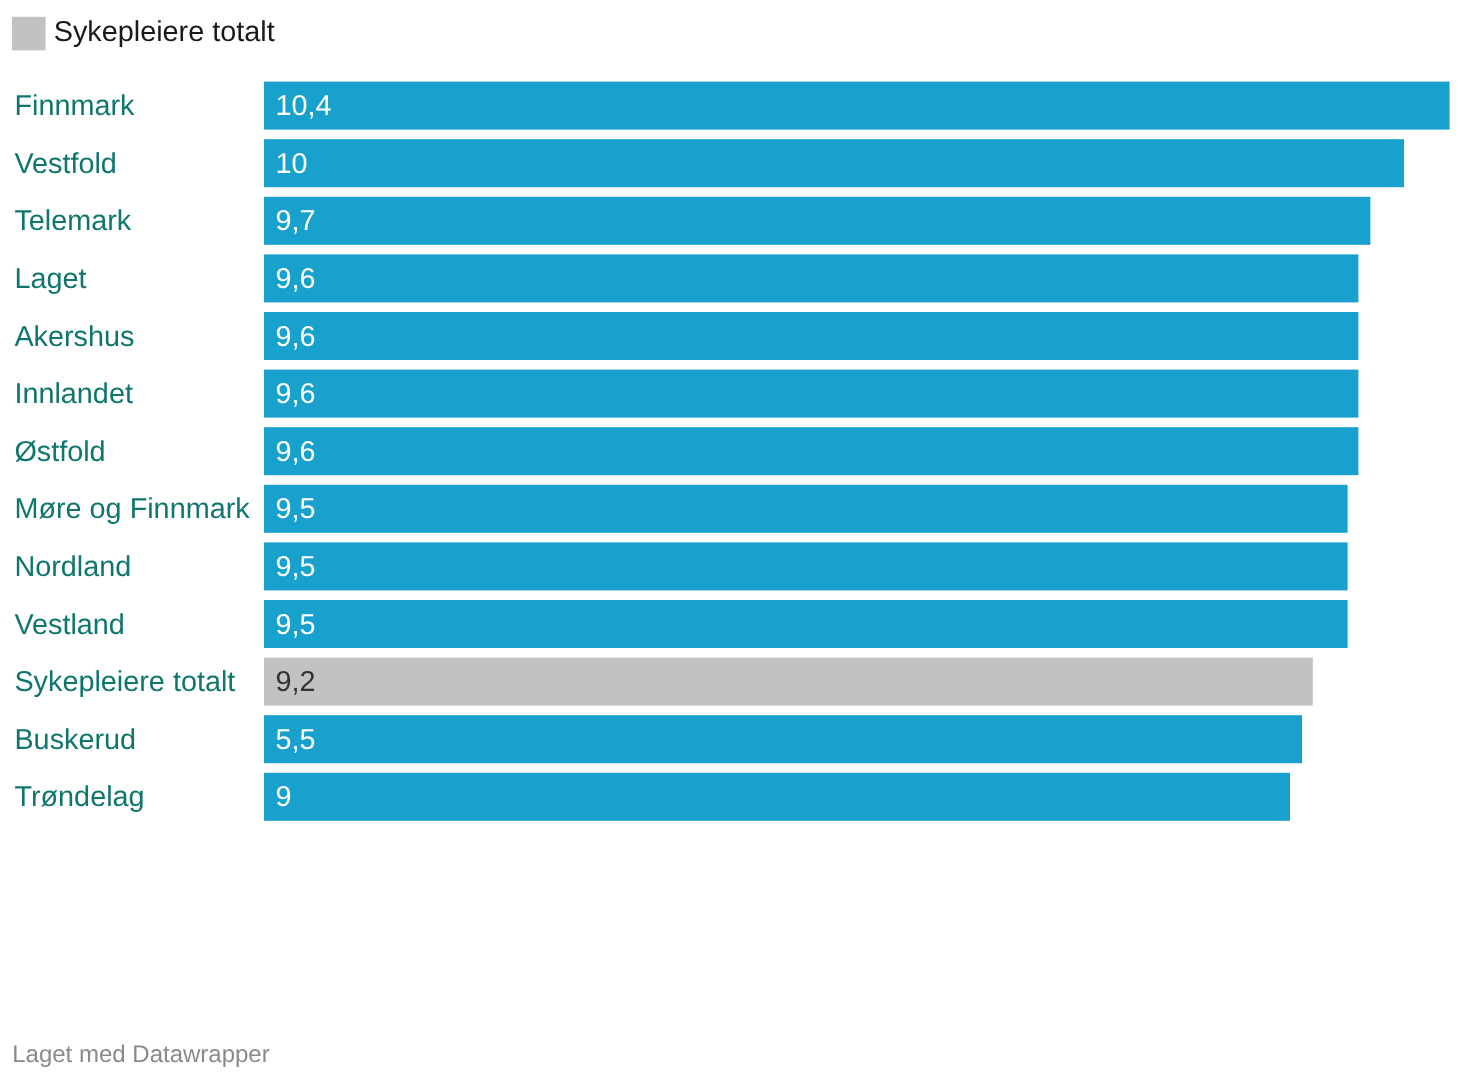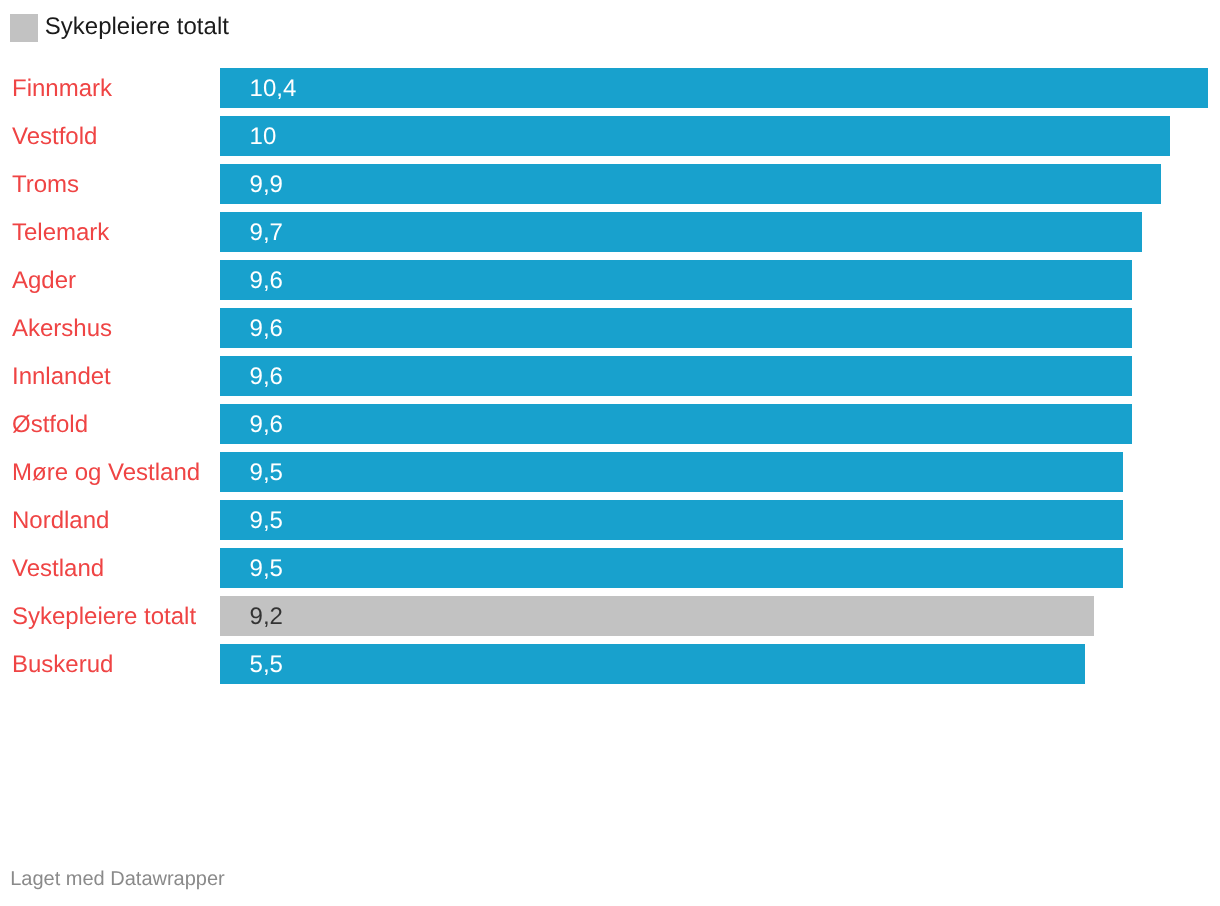--- a/index.html
+++ b/index.html
@@ -17,25 +17,25 @@
   
   .legend{position:absolute;left:10px;top:14px;display:flex;align-items:flex-start;}
   .legend-swatch{width:27.6px;height:27.6px;background:#c2c2c2;flex:none;}
   .legend-label{margin-left:7.2px;font-size:24px;color:#1a1a1a;line-height:25px;
     position:relative;top:-0.5px;white-space:nowrap;}
 
   
   .rows{position:absolute;left:0;top:68px;width:1220px;}
   .row{position:relative;height:40px;margin-bottom:8px;}
   .row-label{position:absolute;left:12px;top:0;height:40px;line-height:42px;
-    font-size:24px;color:#ef4444;white-space:nowrap;}
+    font-size:24px;color:#0f766e;white-space:nowrap;}
   .bar{position:absolute;left:220px;top:0;height:40px;background:#18a1cd;}
   .bar.highlight{background:#c2c2c2;}
   .bar-value{position:absolute;left:229.6px;top:0;height:40px;line-height:42px;
-    font-size:24px;color:#ffffff;white-space:nowrap;margin-left:20px;}
+    font-size:24px;color:#ffffff;white-space:nowrap;}
   .bar-value.dark{color:#333333;}
 
   .footer{position:absolute;left:10.2px;top:867.9px;font-size:20px;color:#8a8a8a;}
 </style>
 </head>
 <body>
 
 <div class="chart">
 
   <div class="legend">
@@ -48,51 +48,46 @@
         <div class="row-label">Finnmark</div>
         <div class="bar" style="width: 988px;"></div>
         <div class="bar-value">10,4</div>
       </div>
       <div class="row">
         <div class="row-label">Vestfold</div>
         <div class="bar" style="width: 950px;"></div>
         <div class="bar-value">10</div>
       </div>
       <div class="row">
-        <div class="row-label">Troms</div>
-        <div class="bar" style="width: 940.5px;"></div>
-        <div class="bar-value">9,9</div>
-      </div>
-      <div class="row">
         <div class="row-label">Telemark</div>
         <div class="bar" style="width: 921.5px;"></div>
         <div class="bar-value">9,7</div>
       </div>
       <div class="row">
-        <div class="row-label">Agder</div>
+        <div class="row-label">Laget</div>
         <div class="bar" style="width: 912px;"></div>
         <div class="bar-value">9,6</div>
       </div>
       <div class="row">
         <div class="row-label">Akershus</div>
         <div class="bar" style="width: 912px;"></div>
         <div class="bar-value">9,6</div>
       </div>
       <div class="row">
         <div class="row-label">Innlandet</div>
         <div class="bar" style="width: 912px;"></div>
         <div class="bar-value">9,6</div>
       </div>
       <div class="row">
         <div class="row-label">Østfold</div>
         <div class="bar" style="width: 912px;"></div>
         <div class="bar-value">9,6</div>
       </div>
       <div class="row">
-        <div class="row-label">Møre og Vestland</div>
+        <div class="row-label">Møre og Finnmark</div>
         <div class="bar" style="width: 902.5px;"></div>
         <div class="bar-value">9,5</div>
       </div>
       <div class="row">
         <div class="row-label">Nordland</div>
         <div class="bar" style="width: 902.5px;"></div>
         <div class="bar-value">9,5</div>
       </div>
       <div class="row">
         <div class="row-label">Vestland</div>
@@ -102,17 +97,22 @@
       <div class="row">
         <div class="row-label">Sykepleiere totalt</div>
         <div class="bar highlight" style="width: 874px;"></div>
         <div class="bar-value dark">9,2</div>
       </div>
       <div class="row">
         <div class="row-label">Buskerud</div>
         <div class="bar" style="width: 864.5px;"></div>
         <div class="bar-value">5,5</div>
       </div>
+      <div class="row">
+        <div class="row-label">Trøndelag</div>
+        <div class="bar" style="width: 855px;"></div>
+        <div class="bar-value">9</div>
+      </div>
     </div>
 
   <div class="footer">Laget med Datawrapper</div>
 
 </div>
 
 </body></html>

